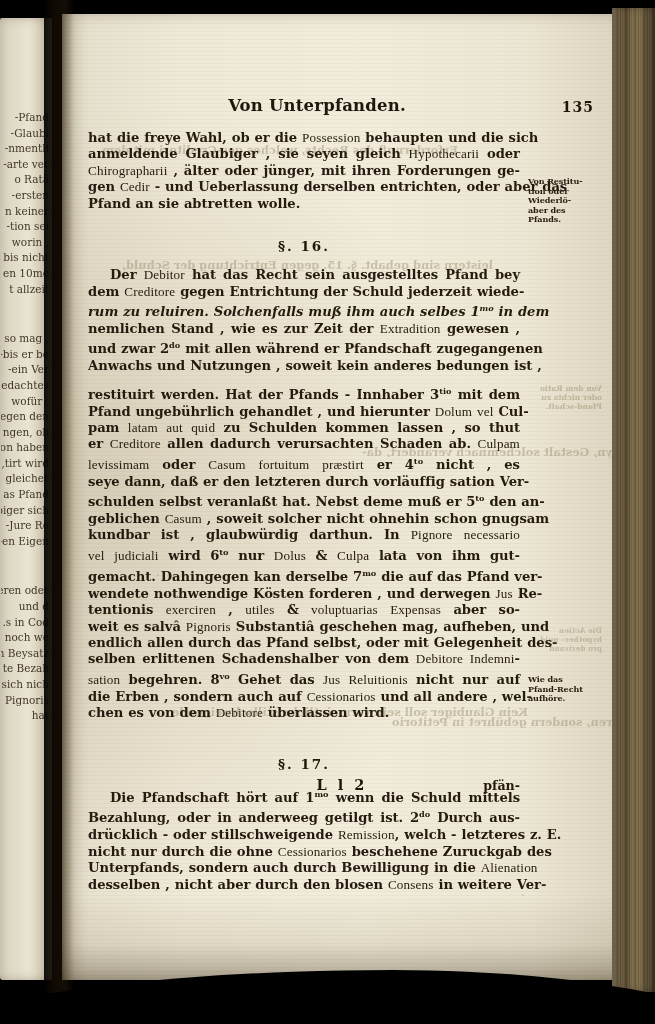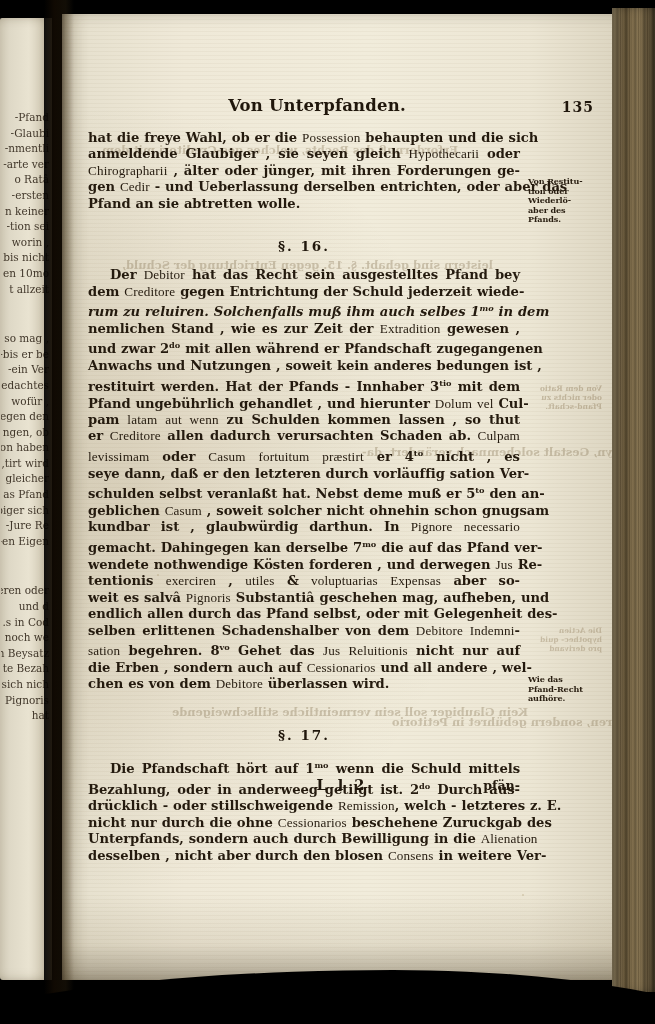--- a/index.html
+++ b/index.html
@@ -233,46 +233,49 @@
             </div>
             <div style="text-align:justify;text-align-last:justify;white-space:nowrap;overflow:visible;">
               <span style="display:block;">nemlichen Stand , wie es zur Zeit der <span class="lat">Extradition</span> gewesen ,</span>
             </div>
             <div style="text-align:justify;text-align-last:justify;white-space:nowrap;overflow:visible;">
               <span style="display:block;">und zwar 2<sup>do</sup> mit allen während er Pfandschaft zugegangenen</span>
             </div>
             <div style="text-align:justify;text-align-last:justify;white-space:nowrap;overflow:visible;">
               <span style="display:block;">Anwachs und Nutzungen , soweit kein anderes bedungen ist ,</span>
             </div>
-            <div style="text-align:justify;text-align-last:justify;white-space:nowrap;overflow:visible;">
+            <div style="text-align:justify;text-align-last:justify;white-space:nowrap;overflow:visible;margin-top:8px;">
               <span style="display:block;">restituirt werden.  Hat der Pfands - Innhaber 3<sup>tio</sup> mit dem</span>
             </div>
             <div style="text-align:justify;text-align-last:justify;white-space:nowrap;overflow:visible;">
               <span style="display:block;">Pfand ungebührlich gehandlet , und hierunter <span class="lat">Dolum</span> <span class="lat">vel</span> Cul-</span>
             </div>
             <div style="text-align:justify;text-align-last:justify;white-space:nowrap;overflow:visible;">
-              <span style="display:block;">pam <span class="lat">latam</span> <span class="lat">aut</span> <span class="lat">wenn</span> zu Schulden kommen lassen , so thut</span>
+              <span style="display:block;">pam <span class="lat">latam</span> <span class="lat">aut</span> <span class="lat">quid</span> zu Schulden kommen lassen , so thut</span>
             </div>
             <div style="text-align:justify;text-align-last:justify;white-space:nowrap;overflow:visible;">
               <span style="display:block;">er <span class="lat">Creditore</span> allen dadurch verursachten Schaden ab.  <span class="lat">Culpam</span></span>
             </div>
             <div style="text-align:justify;text-align-last:justify;white-space:nowrap;overflow:visible;">
               <span style="display:block;"><span class="lat">levissimam</span> oder <span class="lat">Casum</span> <span class="lat">fortuitum</span> <span class="lat">præstirt</span> er 4<sup>to</sup> nicht , es</span>
             </div>
             <div style="text-align:justify;text-align-last:justify;white-space:nowrap;overflow:visible;">
               <span style="display:block;">seye dann, daß er den letzteren durch vorläuffig sation Ver-</span>
             </div>
             <div style="text-align:justify;text-align-last:justify;white-space:nowrap;overflow:visible;">
               <span style="display:block;">schulden selbst veranlaßt hat.  Nebst deme muß er 5<sup>to</sup> den an-</span>
             </div>
             <div style="text-align:justify;text-align-last:justify;white-space:nowrap;overflow:visible;">
               <span style="display:block;">geblichen <span class="lat">Casum</span> , soweit solcher nicht ohnehin schon gnugsam</span>
             </div>
             <div style="text-align:justify;text-align-last:justify;white-space:nowrap;overflow:visible;">
               <span style="display:block;">kundbar ist , glaubwürdig darthun.  In <span class="lat">Pignore</span> <span class="lat">necessario</span></span>
+            </div>
+            <div style="text-align:justify;text-align-last:justify;white-space:nowrap;overflow:visible;">
+              <span style="display:block;"><span class="lat">vel</span> <span class="lat">judiciali</span> wird 6<sup>to</sup> nur <span class="lat">Dolus</span> &amp; <span class="lat">Culpa</span> lata von ihm gut-</span>
             </div>
             <div style="text-align:justify;text-align-last:justify;white-space:nowrap;overflow:visible;">
               <span style="display:block;">gemacht.  Dahingegen kan derselbe 7<sup>mo</sup> die auf das Pfand ver-</span>
             </div>
             <div style="text-align:justify;text-align-last:justify;white-space:nowrap;overflow:visible;">
               <span style="display:block;">wendete nothwendige Kösten forderen , und derwegen <span class="lat">Jus</span> Re-</span>
             </div>
             <div style="text-align:justify;text-align-last:justify;white-space:nowrap;overflow:visible;">
               <span style="display:block;">tentionis <span class="lat">exerciren</span> , <span class="lat">utiles</span> &amp; <span class="lat">voluptuarias</span> <span class="lat">Expensas</span> aber so-</span>
             </div>

